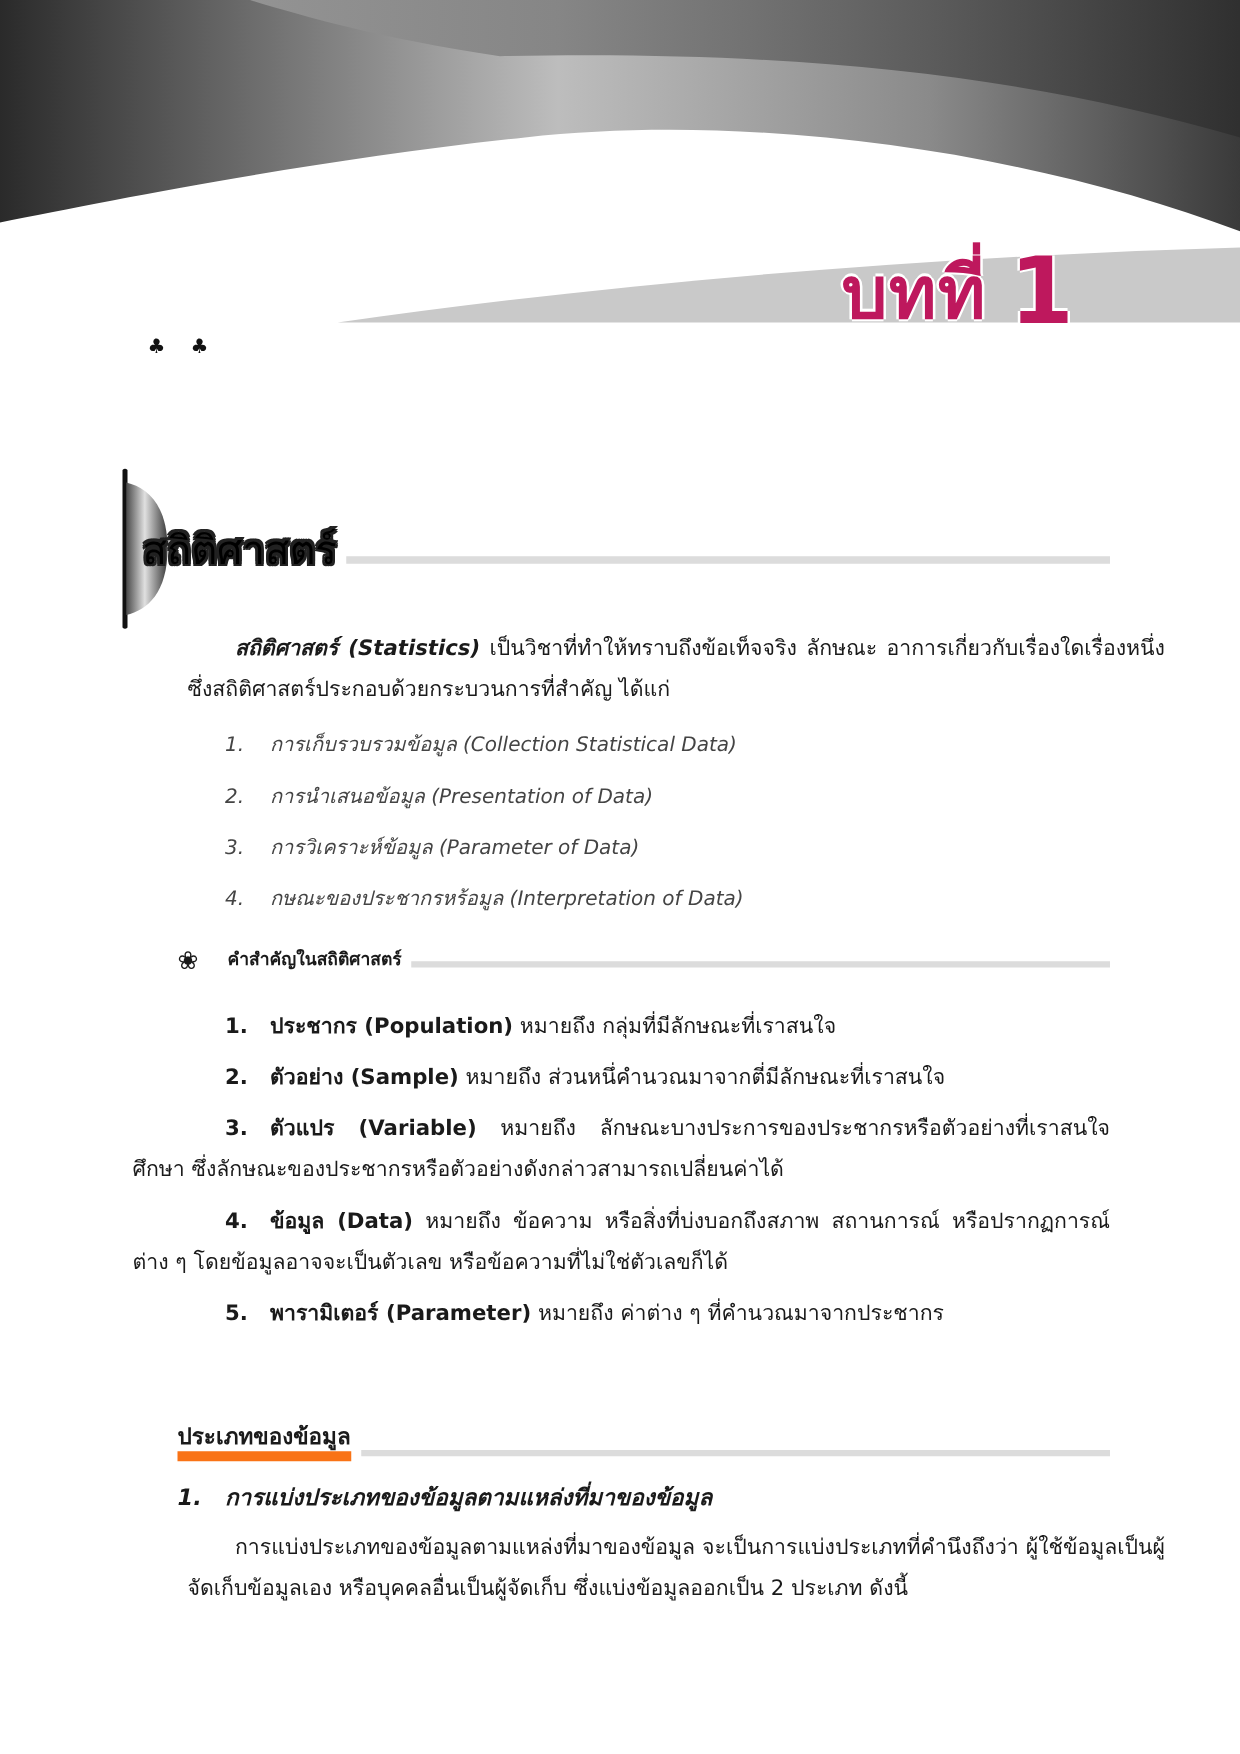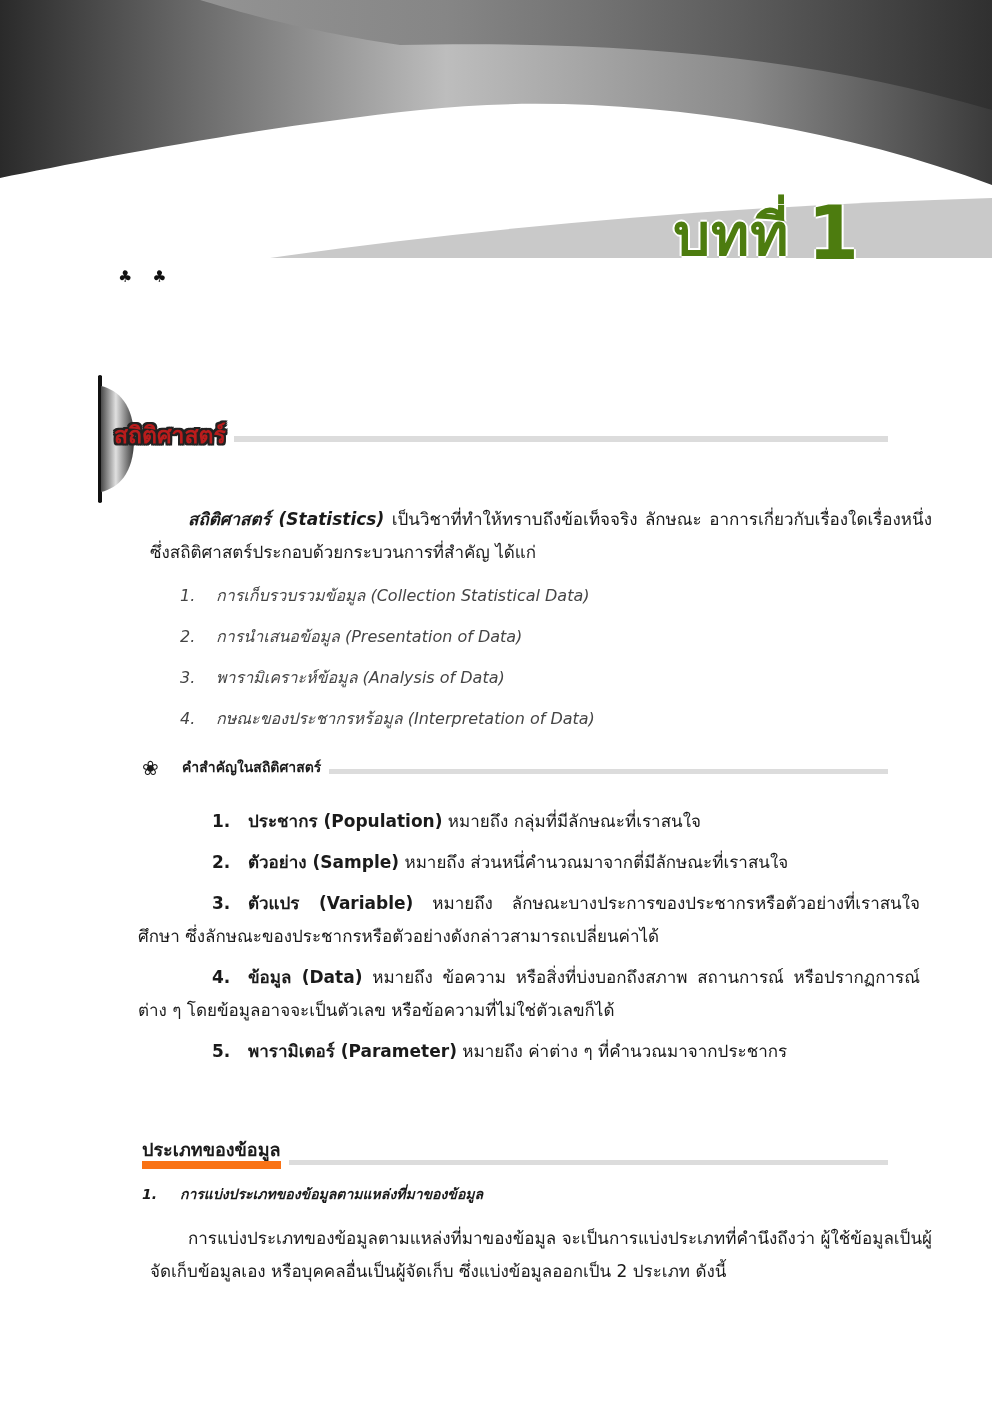--- a/index.html
+++ b/index.html
@@ -1,49 +1,49 @@
 <!DOCTYPE html>
 <html><head>
 <meta charset="utf-8">
 <style>
   html, body { margin:0; padding:0; background:#ffffff; }
   body { width:992px; height:1403px; position:relative; overflow:hidden;
          font-family:"DejaVu Sans", "Liberation Sans", sans-serif; color:#1a1a1a; }
   .banner { position:absolute; left:0; top:0; width:992px; height:270px; }
   .chapter-label { position:absolute; right:132px; top:196px; font-size:58px; font-weight:bold;
-         color:#4d7c0f; line-height:1; letter-spacing:1px;
+         color:#be185d; line-height:1; letter-spacing:1px;
          text-shadow: 2px 0 #fff, -2px 0 #fff, 0 2px #fff, 0 -2px #fff; }
   .chapter-num { font-size:74px; margin-left:18px; vertical-align:-4px; }
   .chapter-title { position:absolute; left:108px; top:268px; width:780px; display:flex; align-items:center;
          font-size:42px; font-weight:bold; color:#111; line-height:1.1; }
   .chapter-title .orn { font-size:16px; margin:0 10px; }
   .sec-tab { position:absolute; left:96px; top:374px; width:40px; height:130px; }
   .sec-head { position:absolute; left:114px; top:424px; display:flex; align-items:flex-end; width:774px; }
-  .sec-head .txt { font-size:23px; font-weight:bold; color:#b91c1c;
+  .sec-head .txt { font-size:32px; font-weight:normal; color:#000000;
          text-shadow: 2px 0 #222, -2px 0 #222, 0 2px #222, 0 -2px #222, 2px 2px #222, -2px -2px #222, 2px -2px #222, -2px 2px #222;
          line-height:1; }
   .rule { flex:1; height:6px; background:#dcdcdc; margin-left:8px; margin-bottom:5px; }
   .para { position:absolute; left:106px; width:782px; font-size:17px; line-height:33px; text-align:justify;margin-left:44px; }
   .indent { text-indent:38px; }
   .bi { font-weight:bold; font-style:italic; }
   .list { position:absolute; left:180px; font-size:16px; font-style:italic; color:#444; }
   .list .row { height:41px; display:flex; align-items:center; }
   .list .n { width:36px; }
   .sub-head { position:absolute; left:142px; top:756px; width:746px; display:flex; align-items:flex-end; }
   .sub-head .ic { font-size:20px; width:40px; line-height:1; }
   .sub-head .t { font-size:14px; font-weight:bold; }
-  .terms { position:absolute; left:106px; width:782px; font-size:17px;margin-left:32px; }
+  .terms { position:absolute; left:106px; width:782px; font-size:17px; }
   .term { line-height:33px; text-align:justify; }
   .term .lead { padding-left:74px; }
   .term .n { display:inline-block; width:36px; font-weight:bold; }
   .term b { font-weight:bold; }
   .u-head { position:absolute; left:142px; top:1138px; width:746px; display:flex; align-items:flex-end; }
   .u-head .t { font-size:18px; font-weight:bold; border-bottom:8px solid #f97316; line-height:1.3; }
   .u-head .rule { height:5px; margin-bottom:4px; }
-  .sub1 { position:absolute; left:142px; top:1183px; font-size:14px; font-weight:bold; font-style:italic; }
+  .sub1 { position:absolute; left:142px; top:1183px; font-size:18px; font-weight:bold; font-style:italic; }
   .sub1 .n { display:inline-block; width:38px; }
 </style>
 </head>
 <body>
 
 <svg class="banner" viewBox="0 0 992 270" preserveAspectRatio="none">
   <defs>
     <linearGradient id="g1" x1="0" y1="0" x2="1" y2="0">
       <stop offset="0" stop-color="#2a2a2a"></stop>
       <stop offset="0.45" stop-color="#bdbdbd"></stop>
@@ -95,21 +95,21 @@
   <div class="row">
       <span class="n">1.</span>
       <span>การเก็บรวบรวมข้อมูล (Collection Statistical Data)</span>
     </div>
   <div class="row">
       <span class="n">2.</span>
       <span>การนำเสนอข้อมูล (Presentation of Data)</span>
     </div>
   <div class="row">
       <span class="n">3.</span>
-      <span>พารามิเคราะห์ข้อมูล (Analysis of Data)</span>
+      <span>การวิเคราะห์ข้อมูล (Parameter of Data)</span>
     </div>
   <div class="row">
       <span class="n">4.</span>
       <span>กษณะของประชากรหร้อมูล (Interpretation of Data)</span>
     </div>
 </div>
 
 <div class="sub-head">
   <span class="ic">❀</span>
   <span class="t">คำสำคัญในสถิติศาสตร์</span>

